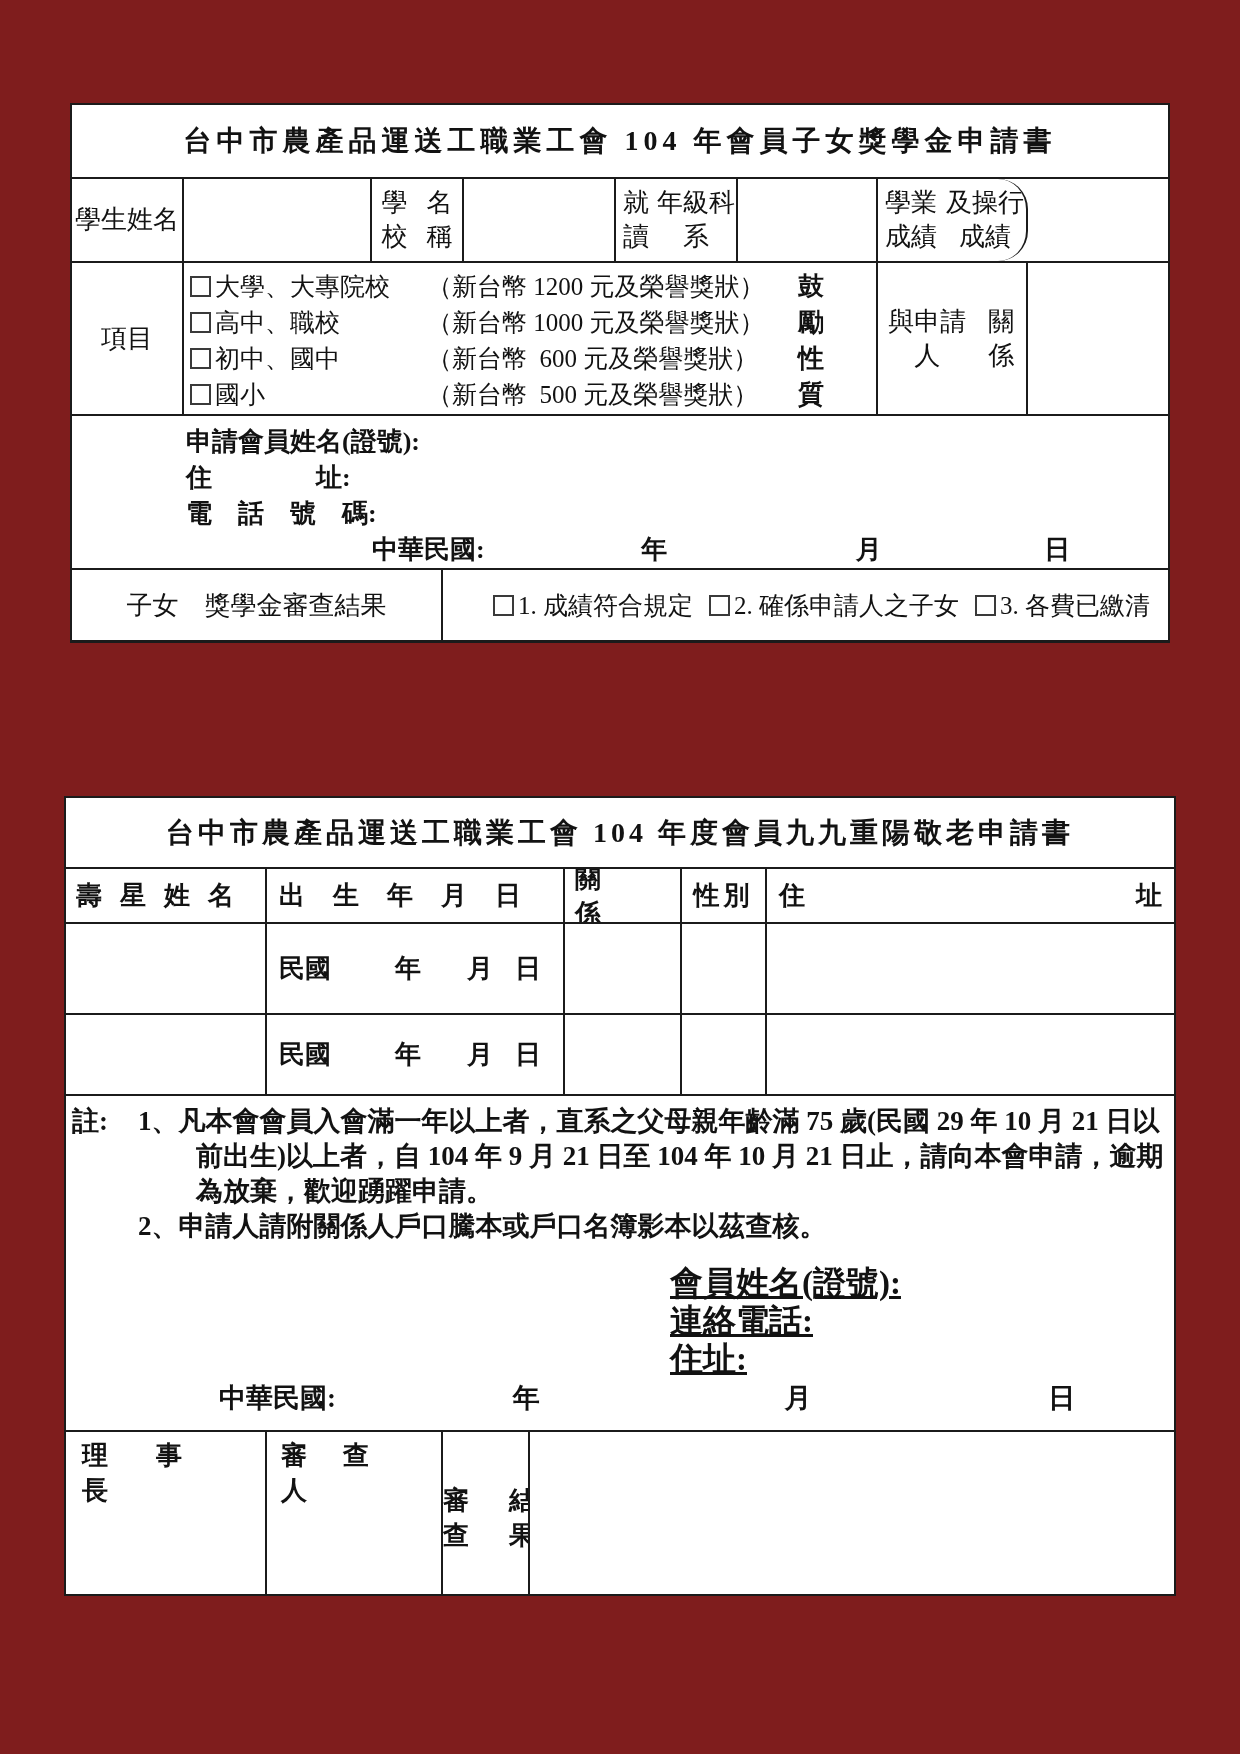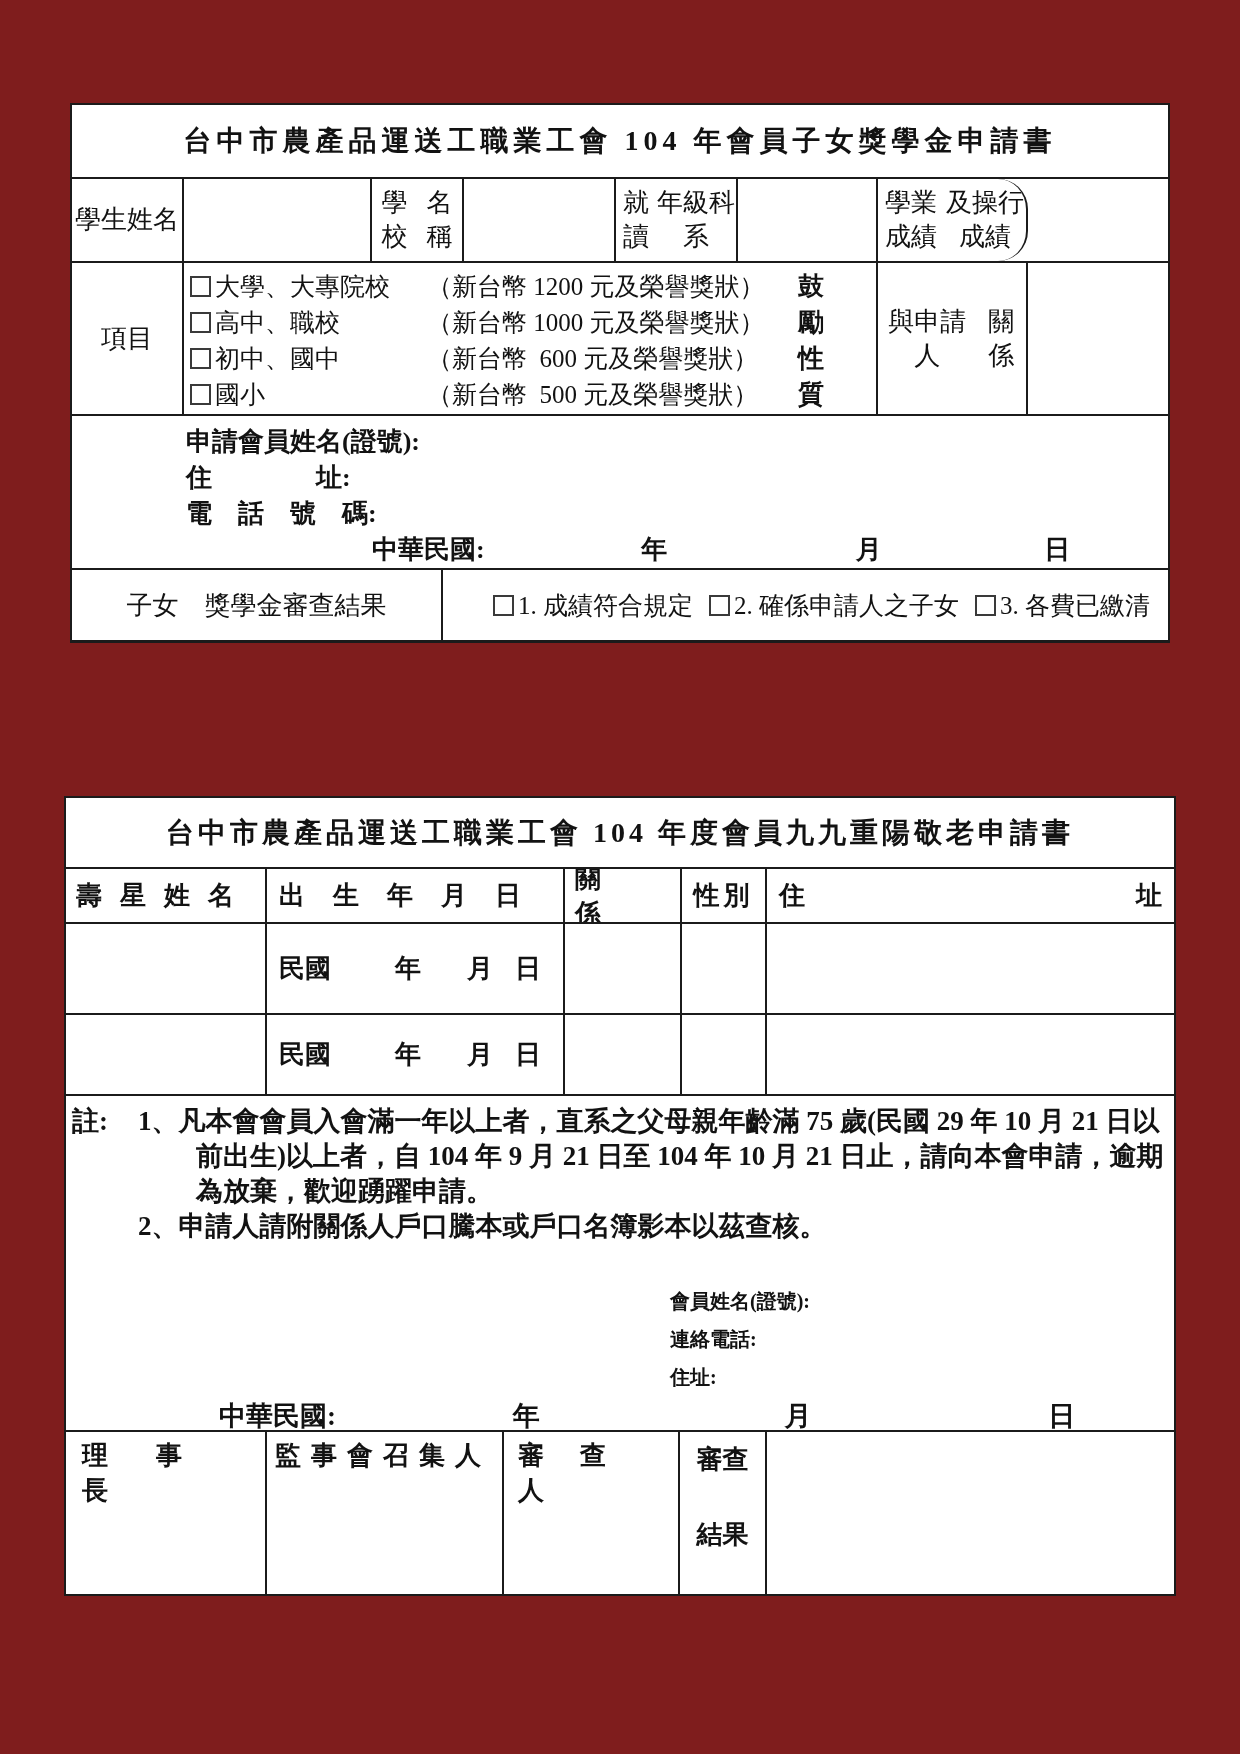--- a/index.html
+++ b/index.html
@@ -78,32 +78,32 @@
   .d-birth .tk-y{margin-left:64px;}
   .d-birth .tk-m{margin-left:46px;}
   .d-birth .tk-d{margin-left:22px;}
 
   
   .t2-notes{height:336px;display:block;font-weight:bold;}
   .notes-flex{display:flex;padding:8px 10px 0 6px;font-size:27px;line-height:35px;}
   .notes-label{width:66px;flex:none;}
   .notes-items{flex:1;}
   .note-item{text-indent:-58px;padding-left:58px;}
-  .member-block{margin-left:604px;margin-top:38px;font-size:20px;line-height:38px;}
+  .member-block{margin-left:604px;margin-top:20px;font-size:33px;line-height:38px;text-decoration:underline;}
   .t2-roc{font-size:27px;white-space:nowrap;margin-top:2px;}
   .t2-roc .roc-label{margin-left:153px;}
   .t2-roc .roc-y{margin-left:170px;}
   .t2-roc .roc-m{margin-left:238px;}
   .t2-roc .roc-d{margin-left:230px;}
 
   
   .s-chair{width:201px;padding:6px 0 0 16px;letter-spacing:48px;font-weight:bold;font-size:26px;}
   .s-conv{width:237px;padding:6px 0 0 8px;letter-spacing:10px;font-weight:bold;font-size:26px;}
   .s-rev{width:176px;padding:6px 0 0 14px;letter-spacing:36px;font-weight:bold;font-size:26px;font-family:Liberation Serif, serif;}
-  .s-result{width:87px;display:flex;flex-direction:column;align-items:center;padding-top:10px;gap:40px;font-weight:bold;font-size:26px;}
+  .s-result{width:87px;display:flex;flex-direction:row;align-items:center;padding-top:10px;gap:40px;font-weight:bold;font-size:26px;}
   .s-blank{flex:1;}
 </style>
 </head>
 <body>
 
 <div class="page">
 
   <section class="tbl t1">
 
     <div class="trow title-row t1-title">
@@ -252,21 +252,20 @@
       <div class="t2-roc">
         <span class="roc-label">中華民國:</span>
         <span class="roc-y">年</span>
         <span class="roc-m">月</span>
         <span class="roc-d">日</span>
       </div>
     </div>
 
     <div class="trow last">
       <div class="tcell s-chair">理事長</div>
-      <div class="tcell s-conv">監事會召集人</div>
       <div class="tcell s-rev">審查人</div>
       <div class="tcell s-result">
         <span>審查</span>
         <span>結果</span>
       </div>
       <div class="tcell s-blank lastc"></div>
     </div>
 
   </section>
 

